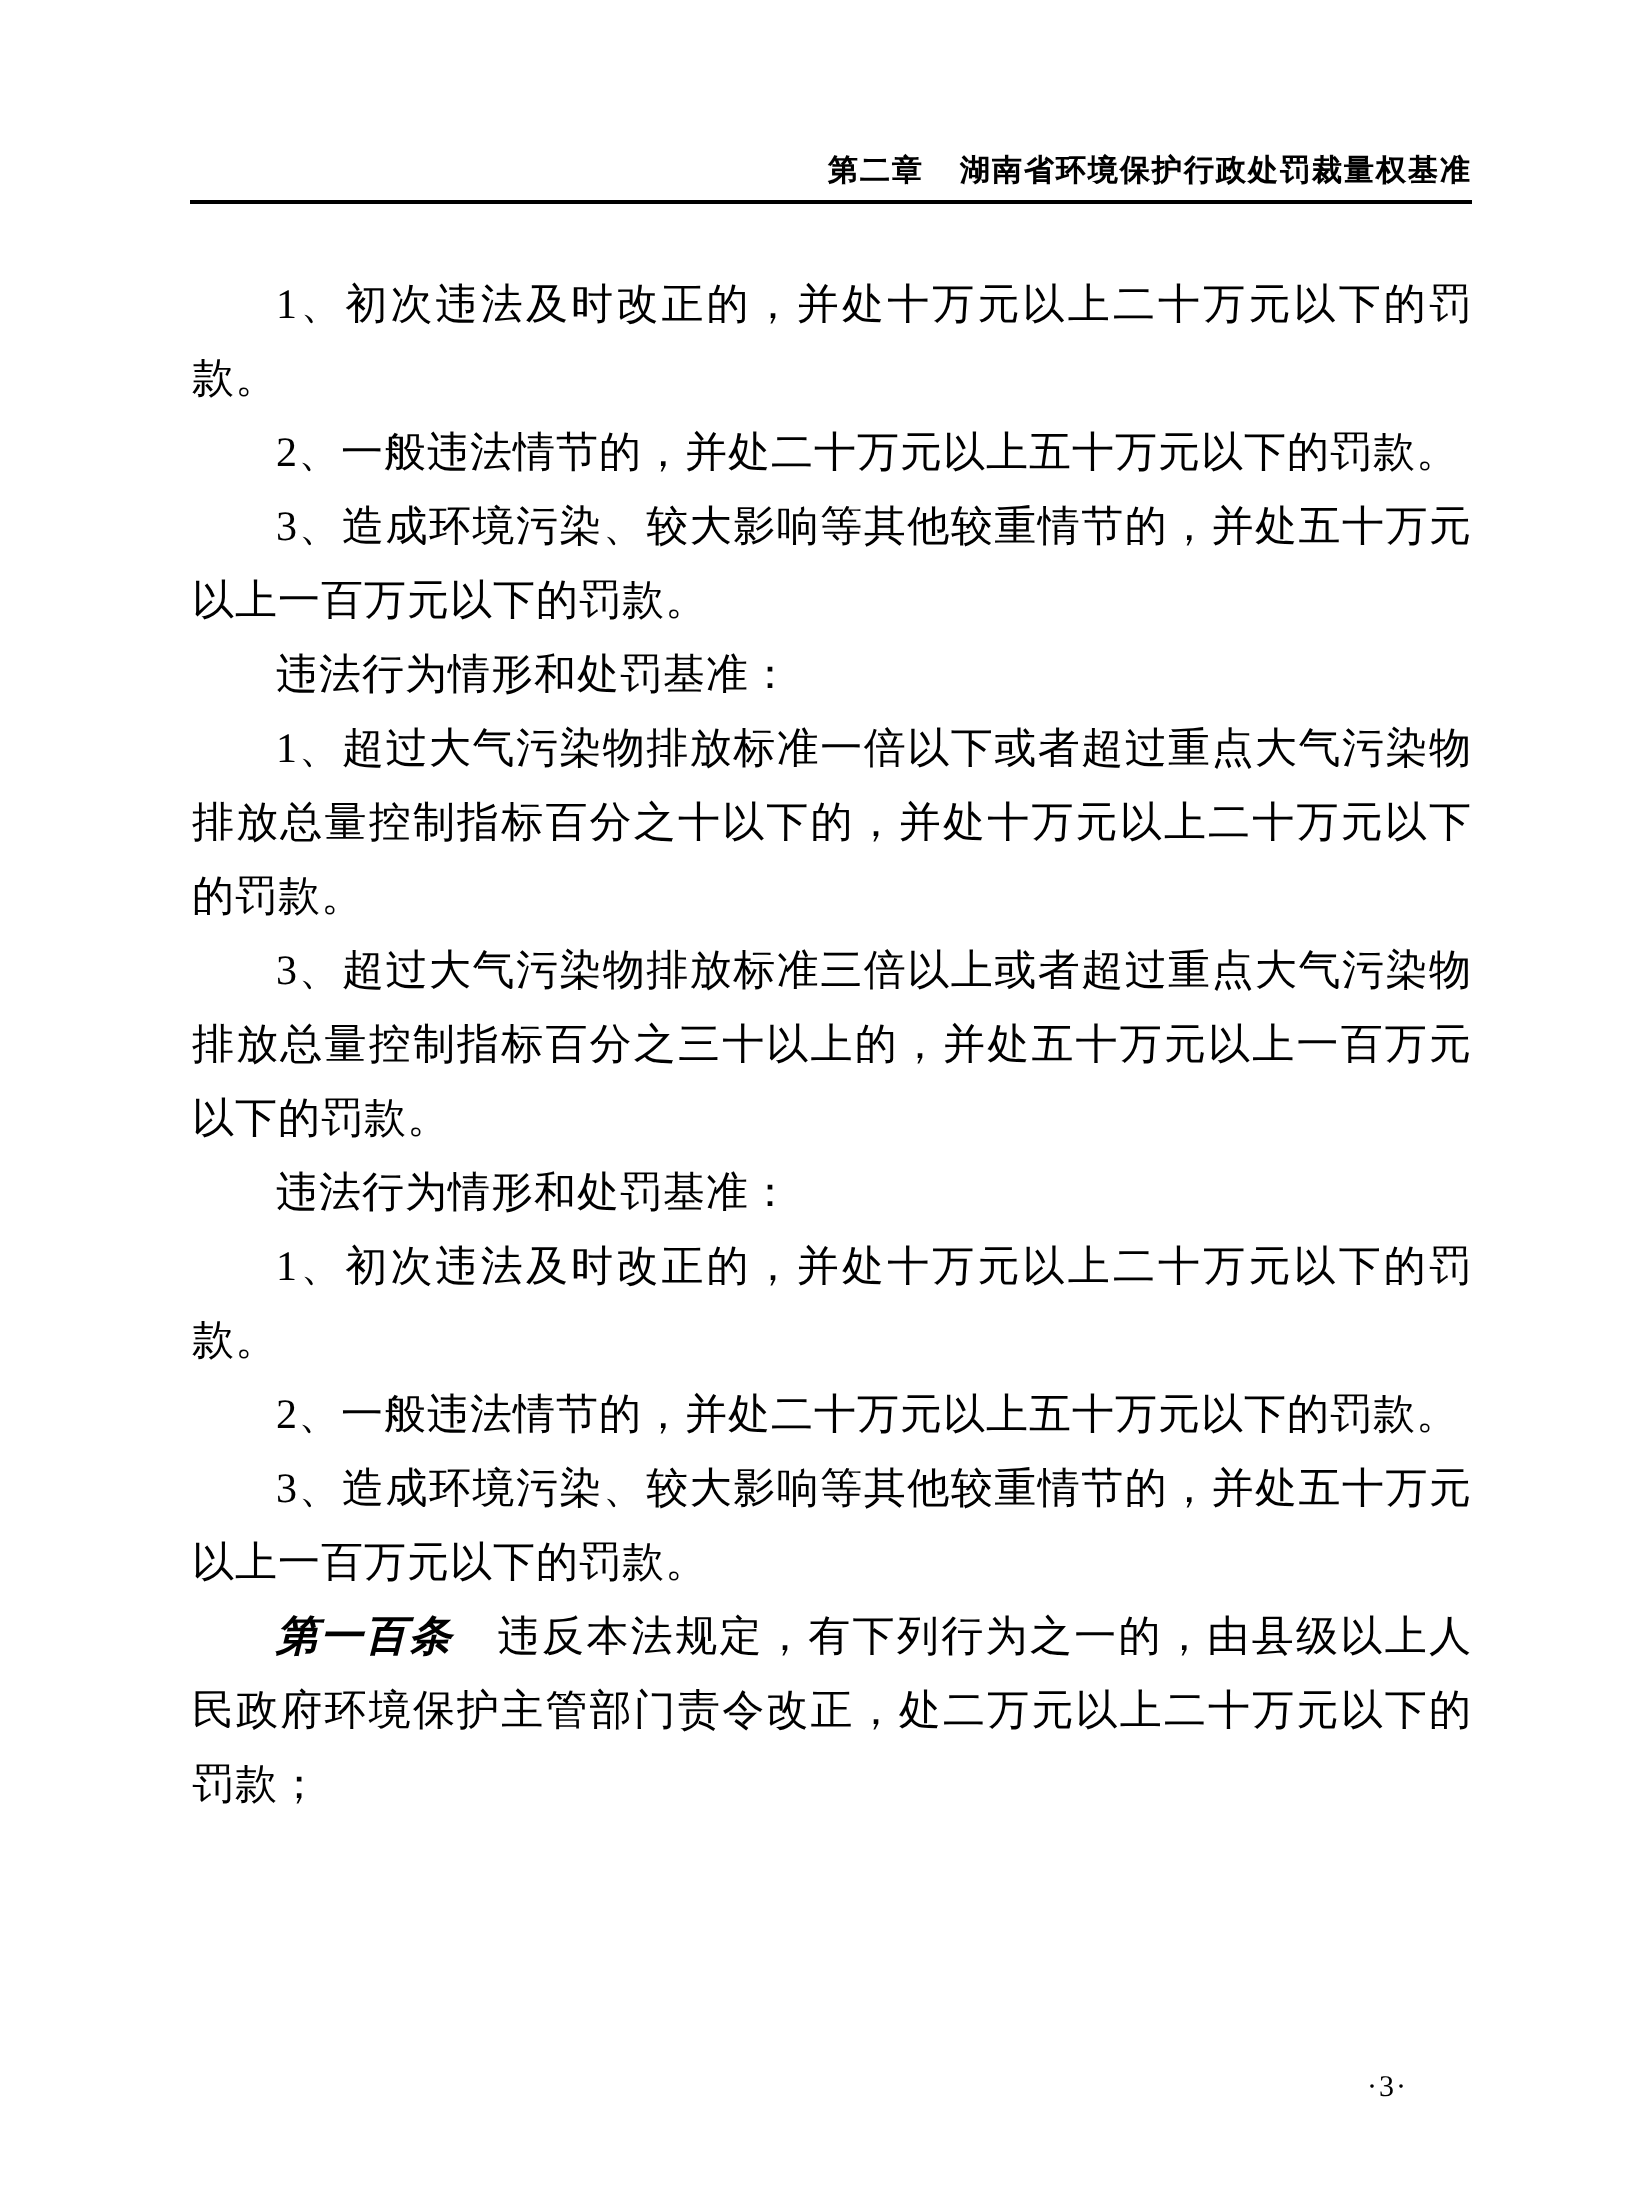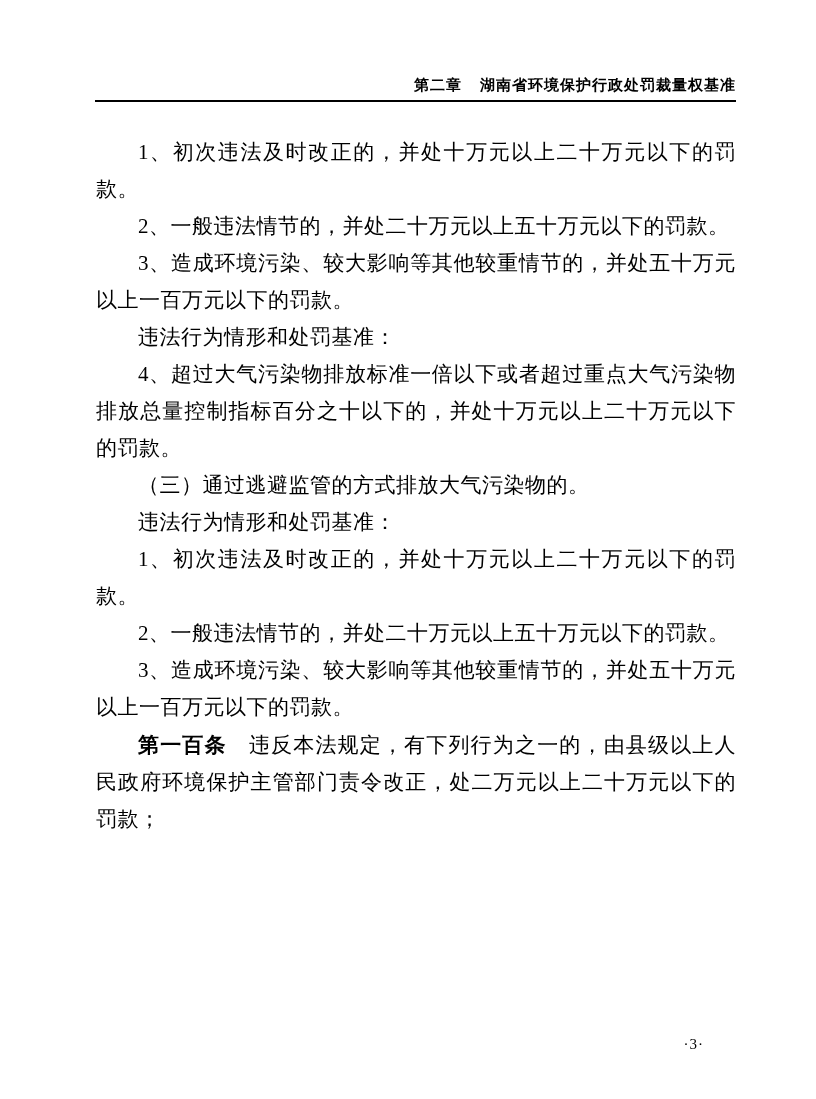--- a/index.html
+++ b/index.html
@@ -44,20 +44,21 @@
     text-align: justify;
   }
   .para {
     margin: 0;
     text-indent: 2em;
     letter-spacing: 0.5px;
   }
   .para .lead {
     font-weight: bold;
     font-family: "Liberation Sans", "DejaVu Sans", sans-serif;
+    font-style: italic;
   }
   .page-footer {
     position: absolute;
     bottom: 46px;
     right: 112px;
     font-size: 15px;
     letter-spacing: 1px;
   }
 </style>
 </head>
@@ -67,22 +68,22 @@
 
   <div class="running-header">
     <span class="chapter">第二章</span><span>湖南省环境保护行政处罚裁量权基准</span>
   </div>
 
   <div class="content">
       <p class="para">1、初次违法及时改正的，并处十万元以上二十万元以下的罚款。</p>
       <p class="para">2、一般违法情节的，并处二十万元以上五十万元以下的罚款。</p>
       <p class="para">3、造成环境污染、较大影响等其他较重情节的，并处五十万元以上一百万元以下的罚款。</p>
       <p class="para">违法行为情形和处罚基准：</p>
-      <p class="para">4、超过大气污染物排放标准一倍以下或者超过重点大气污染物排放总量控制指标百分之十以下的，并处十万元以上二十万元以下的罚款。</p>
-      <p class="para">（三）通过逃避监管的方式排放大气污染物的。</p>
+      <p class="para">1、超过大气污染物排放标准一倍以下或者超过重点大气污染物排放总量控制指标百分之十以下的，并处十万元以上二十万元以下的罚款。</p>
+      <p class="para">3、超过大气污染物排放标准三倍以上或者超过重点大气污染物排放总量控制指标百分之三十以上的，并处五十万元以上一百万元以下的罚款。</p>
       <p class="para">违法行为情形和处罚基准：</p>
       <p class="para">1、初次违法及时改正的，并处十万元以上二十万元以下的罚款。</p>
       <p class="para">2、一般违法情节的，并处二十万元以上五十万元以下的罚款。</p>
       <p class="para">3、造成环境污染、较大影响等其他较重情节的，并处五十万元以上一百万元以下的罚款。</p>
       <p class="para"><span class="lead">第一百条</span><span>　违反本法规定，有下列行为之一的，由县级以上人民政府环境保护主管部门责令改正，处二万元以上二十万元以下的罚款；</span></p>
     </div>
 
   <div class="page-footer">
     <span>·3·</span>
   </div>

